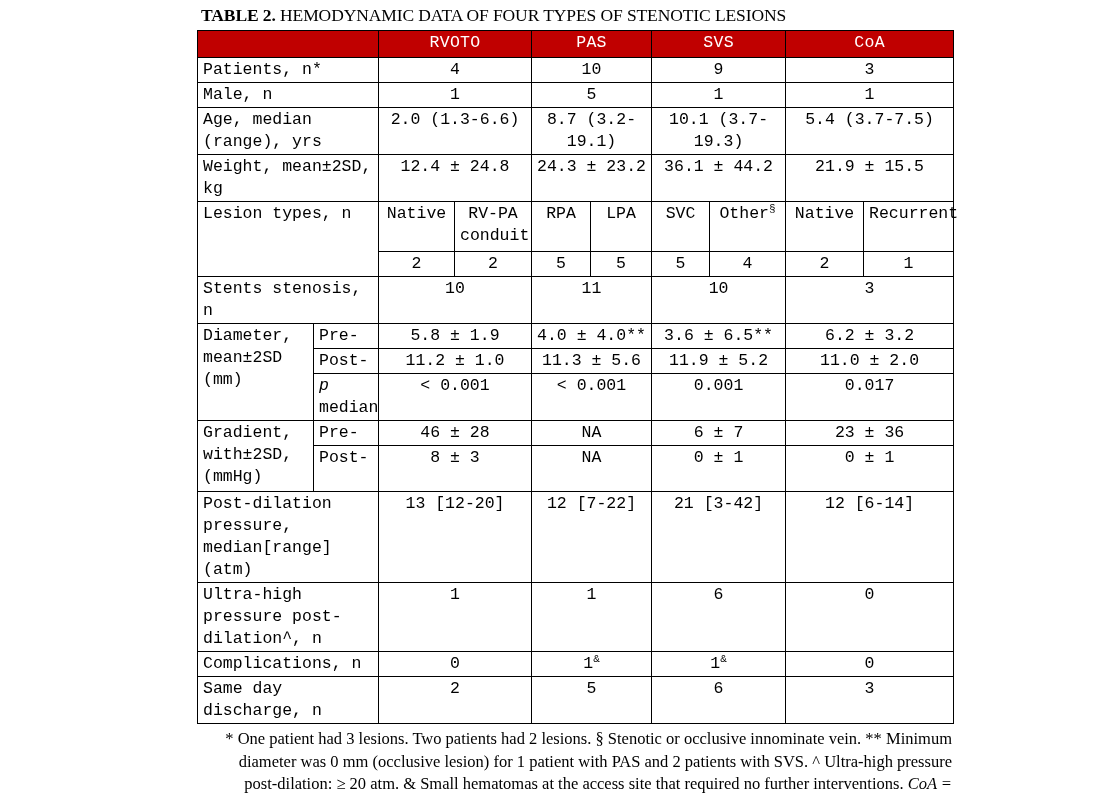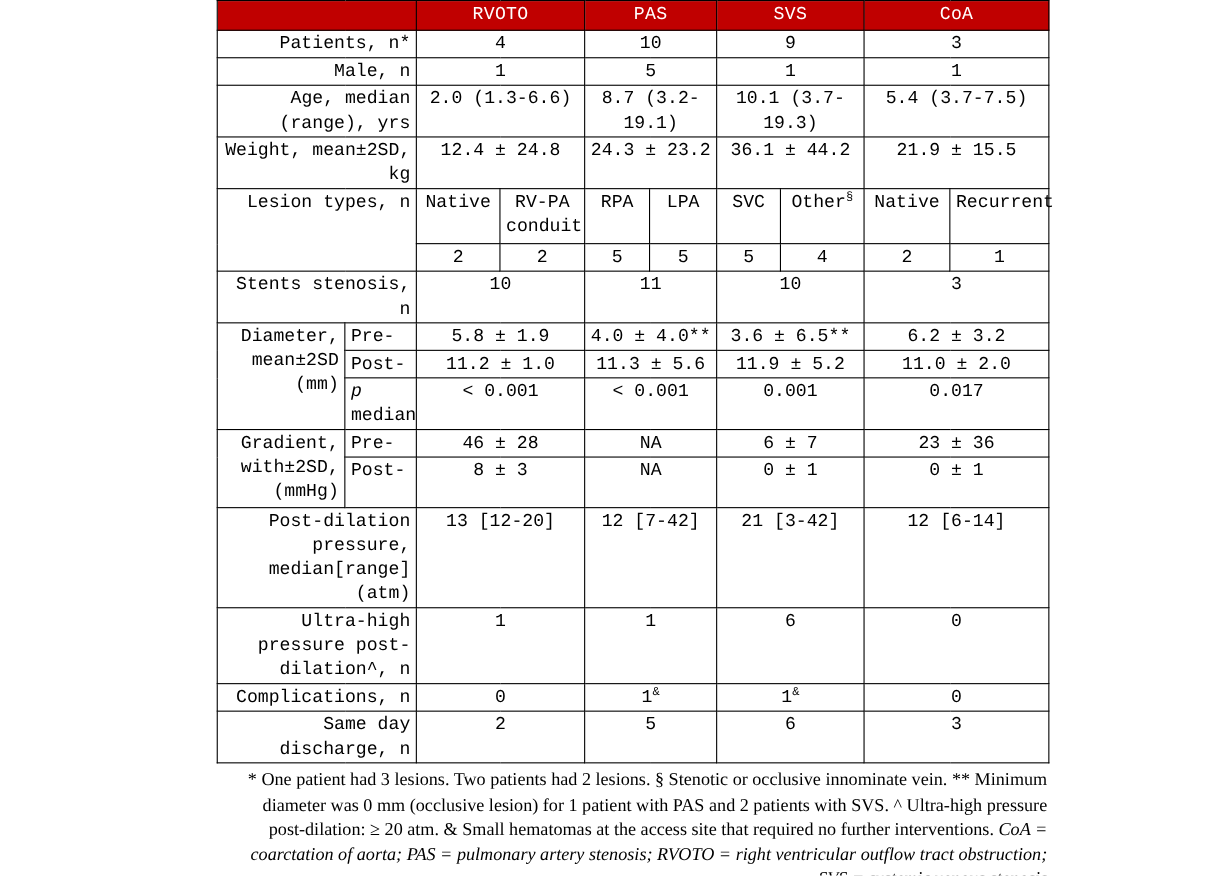--- a/index.html
+++ b/index.html
@@ -59,21 +59,21 @@
     vertical-align: middle;
     border-color: #000000;
     height: 24px;
     padding: 1px 4px;
     letter-spacing: 0.3px;
   }
   .hdr-row th.corner {
     background: #c00000;
   }
   .lbl {
-    text-align: right;
+    text-align: left;
     vertical-align: top;
   }
   .num {
     text-align: center;
     vertical-align: top;
   }
   .sub {
     text-align: left;
     vertical-align: top;
     margin-left: 44px;
@@ -102,20 +102,21 @@
   #footnotes .abbr {
     font-style: italic;
   }
 </style>
 </head>
 <body>
 
 <div id="page">
   <div id="content">
 
+    <div id="table-title"><span class="tbl-num">TABLE 2.</span><span> HEMODYNAMIC DATA OF FOUR TYPES OF STENOTIC LESIONS</span></div>
 
     <table class="hemo">
       <colgroup>
         <col style="width:116px">
         <col style="width:65px">
         <col style="width:76px">
         <col style="width:77px">
         <col style="width:59px">
         <col style="width:61px">
         <col style="width:58px">
@@ -234,21 +235,21 @@
         <td class="sub">Post-</td>
         <td class="num" colspan="2">8 ± 3</td>
         <td class="num" colspan="2">NA</td>
         <td class="num" colspan="2">0 ± 1</td>
         <td class="num" colspan="2">0 ± 1</td>
       </tr>
 
       <tr class="r-pd">
         <td class="lbl" colspan="2">Post-dilation pressure, median[range] (atm)</td>
         <td class="num" colspan="2">13 [12-20]</td>
-        <td class="num" colspan="2">12 [7-42]</td>
+        <td class="num" colspan="2">12 [7-22]</td>
         <td class="num" colspan="2">21 [3-42]</td>
         <td class="num" colspan="2">12 [6-14]</td>
       </tr>
 
       <tr class="r-uh">
         <td class="lbl" colspan="2">Ultra-high pressure post-dilation^, n</td>
         <td class="num" colspan="2">1</td>
         <td class="num" colspan="2">1</td>
         <td class="num" colspan="2">6</td>
         <td class="num" colspan="2">0</td>

